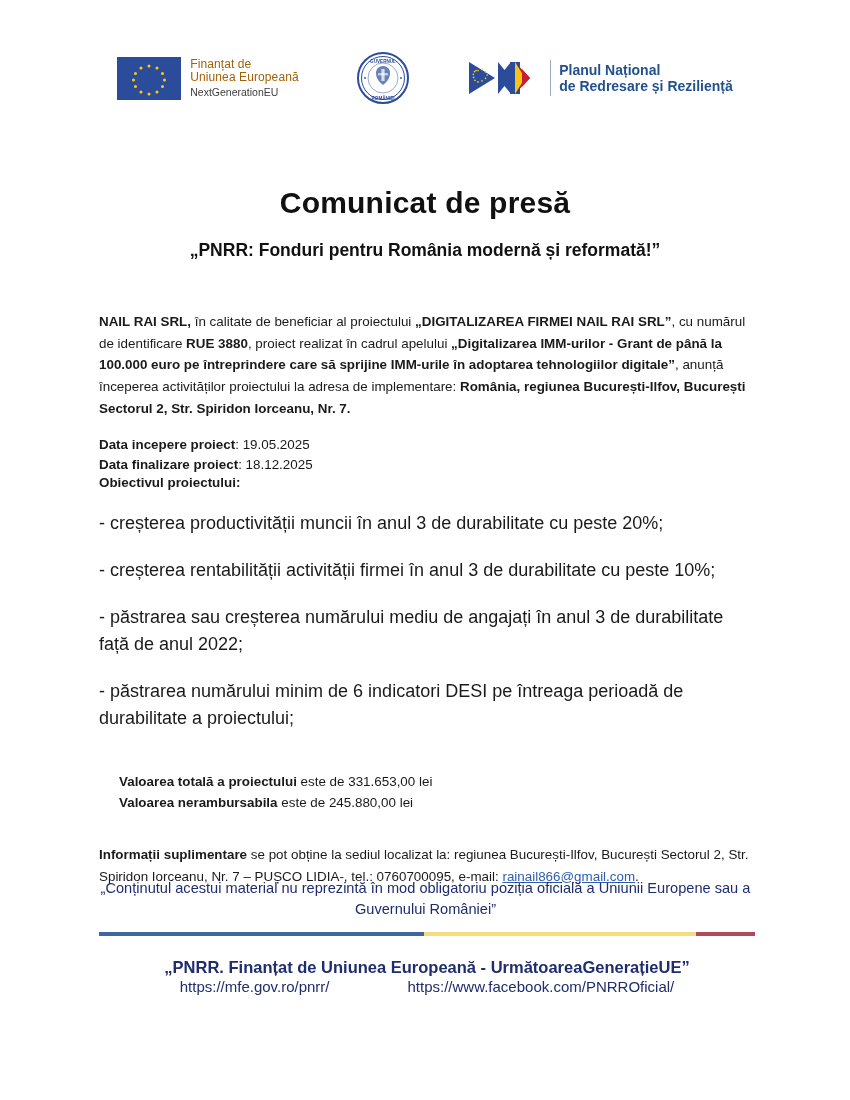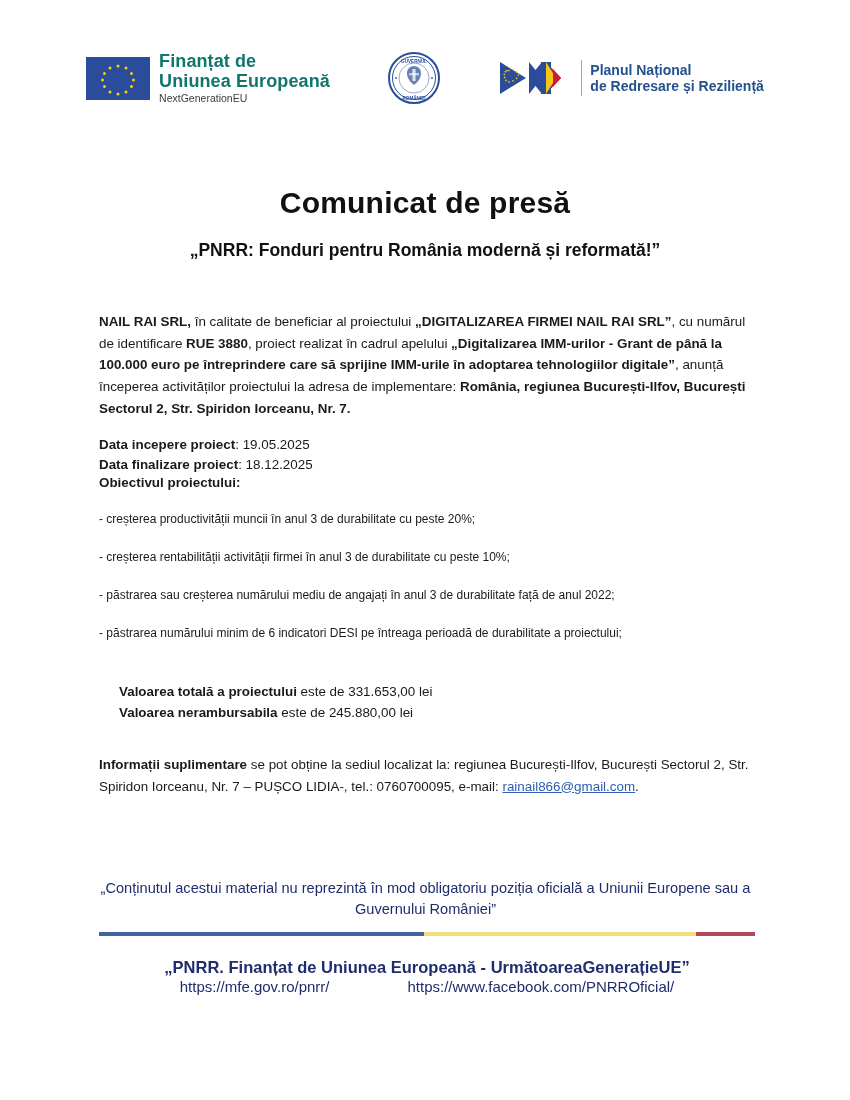--- a/index.html
+++ b/index.html
@@ -34,23 +34,23 @@
     width: 64px;
     height: 43px;
     background: #2B4C9B;
     position: relative;
     flex: none;
   }
   .eu-stars { position: absolute; inset: 0; }
   .eu-text-block { line-height: 1.12; }
   .eu-text-block .l1,
   .eu-text-block .l2 {
-    font-size: 18px;
-    font-weight: bold;
-    color: #0f766e;
+    font-size: 12px;
+    font-weight: normal;
+    color: #a16207;
     letter-spacing: .1px;
     white-space: nowrap;
   }
   .eu-text-block .l3 {
     font-size: 10.5px;
     color: #3d3d3d;
     margin-top: 2px;
     white-space: nowrap;
   }
 
@@ -115,21 +115,21 @@
     line-height: 1.52;
   }
   .dates b { font-weight: bold; }
 
   .obj-heading {
     font-size: 13.4px;
     font-weight: bold;
   }
   .obj-item {
     margin-top: 20px;
-    font-size: 12px;
+    font-size: 18px;
     line-height: 1.5;
   }
 
   .values {
     margin-top: 40px;
     font-size: 13.4px;
     line-height: 1.55;
   }
   .values b { font-weight: bold; margin-left: 20px; }
 

